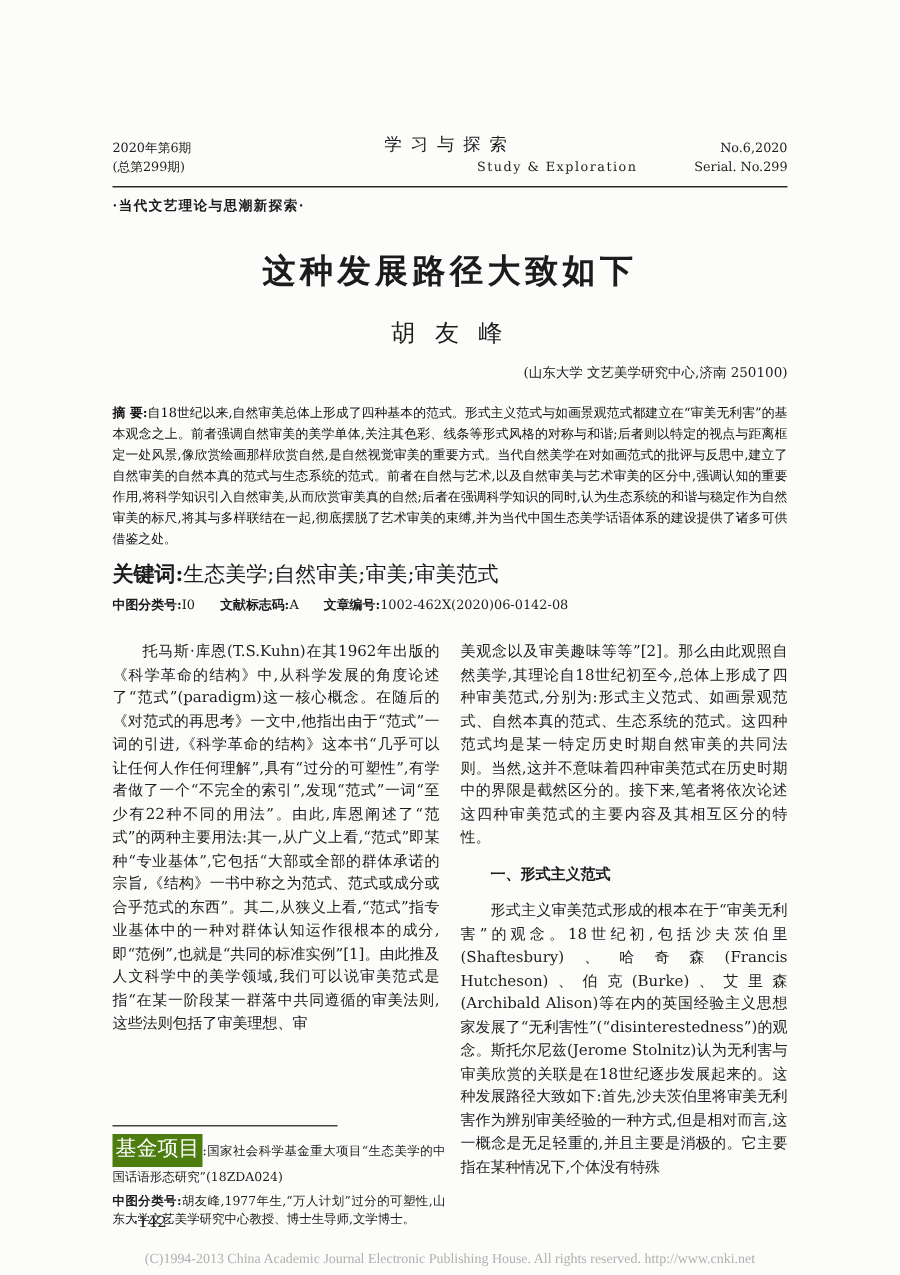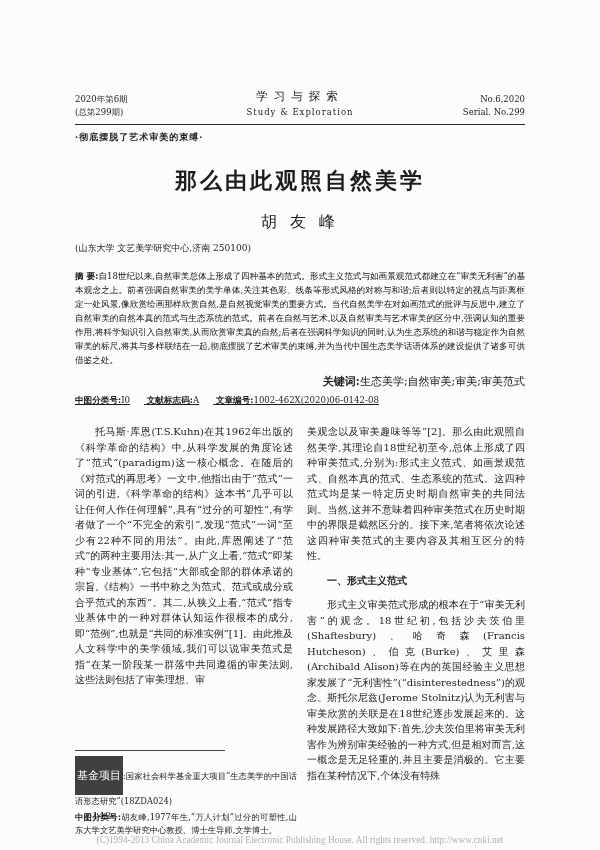--- a/index.html
+++ b/index.html
@@ -11,50 +11,50 @@
   }
   .content{ padding:88px 75px 0 75px; }
 
   
   .jheader{ display:flex; justify-content:space-between; align-items:flex-end;
             font-size:8.5px; line-height:1.55; }
   .jheader .side{ width:100px; }
   .jheader .side.right{ text-align:right; }
   .jheader .mid{ text-align:center; flex:1; }
   .journal-cn{ font-size:11.5px; letter-spacing:6px;text-align:center; }
-  .journal-en{ font-size:8.5px; letter-spacing:1px; }
+  .journal-en{ font-size:8.5px; letter-spacing:1px;text-align:right; }
   .header-rule{ border-bottom:1px solid #2a2a2a; margin-top:5px; }
   .col-label{ font-size:9px; font-weight:bold; margin-top:6px; letter-spacing:1px; }
 
   
   .title{ text-align:center; font-size:22px; font-weight:bold;
           letter-spacing:3px; margin-top:22px; }
   .author{ text-align:center; font-size:16px; margin-top:16px; letter-spacing:4px; }
-  .affil{ text-align:left; font-size:9px; margin-top:9px; color:#222; }
+  .affil{ text-align:right; font-size:9px; margin-top:9px; color:#222; }
 
   
   .abstract{ margin-top:15px; font-size:8.6px; line-height:1.62;
              text-align:justify; color:#111; }
   .abstract b, .kwline b, .clcline b{ font-weight:bold; }
-  .kwline{ margin-top:7px; font-size:11px;text-align:right; }
-  .clcline{ margin-top:6px; font-size:8.6px;text-decoration:underline; }
+  .kwline{ margin-top:7px; font-size:14px; }
+  .clcline{ margin-top:6px; font-size:8.6px; }
   .clcline .seg{ margin-right:14px; }
 
   
   .bodycols{ display:flex; gap:14px; margin-top:17px; }
   .colm{ flex:1; font-size:10px; line-height:1.55; text-align:justify; }
   .colm p.indent{ text-indent:2em; }
   .colm h3{ font-size:10px; font-weight:bold; margin:9px 0 9px 0; text-indent:2em; }
 
   
   .footnote{ position:absolute; left:75px; top:750px; width:222px;
              font-size:8.3px; line-height:1.55; text-align:justify; }
   .footnote .sep{ width:150px; border-top:1px solid #444; margin-bottom:5px; }
-  .badge{ display:inline-block; background:#404040; color:#ffffff;
-          padding:11px 2px; font-size:11px; }
+  .badge{ display:inline-block; background:#4d7c0f; color:#ffffff;
+          padding:0 2px; font-size:14px; }
   .bio{ margin-top:3px; }
   .bio b{ font-weight:bold; }
 
   .pagenum{ position:absolute; left:89px; top:810px; font-size:10px; }
 
   .copyright{ position:absolute; left:0; bottom:5px; width:100%;
               text-align:center; font-size:9.3px; color:#b0b0b0;
               font-family:"Liberation Serif","DejaVu Serif",serif; }
 </style>
 </head>
@@ -73,23 +73,23 @@
         <div class="journal-en">Study &amp; Exploration</div>
       </div>
       <div class="side right">
         <div>No.6,2020</div>
         <div>Serial. No.299</div>
       </div>
     </div>
 
     <div class="header-rule"></div>
 
-    <div class="col-label">·彻底摆脱了艺术审美的束缚·</div>
+    <div class="col-label">·当代文艺理论与思潮新探索·</div>
 
-    <h1 class="title">那么由此观照自然美学</h1>
+    <h1 class="title">这种发展路径大致如下</h1>
     <div class="author">胡 友 峰</div>
     <div class="affil">(山东大学 文艺美学研究中心,济南 250100)</div>
 
     <p class="abstract"><b>摘 要:</b><span>自18世纪以来,自然审美总体上形成了四种基本的范式。形式主义范式与如画景观范式都建立在“审美无利害”的基本观念之上。前者强调自然审美的美学单体,关注其色彩、线条等形式风格的对称与和谐;后者则以特定的视点与距离框定一处风景,像欣赏绘画那样欣赏自然,是自然视觉审美的重要方式。当代自然美学在对如画范式的批评与反思中,建立了自然审美的自然本真的范式与生态系统的范式。前者在自然与艺术,以及自然审美与艺术审美的区分中,强调认知的重要作用,将科学知识引入自然审美,从而欣赏审美真的自然;后者在强调科学知识的同时,认为生态系统的和谐与稳定作为自然审美的标尺,将其与多样联结在一起,彻底摆脱了艺术审美的束缚,并为当代中国生态美学话语体系的建设提供了诸多可供借鉴之处。</span></p>
 
     <p class="kwline"><b>关键词:</b><span>生态美学;自然审美;审美;审美范式</span></p>
 
     <p class="clcline">
       <span class="seg"><b>中图分类号:</b><span>I0</span></span>
       <span class="seg"><b>文献标志码:</b><span>A</span></span>

